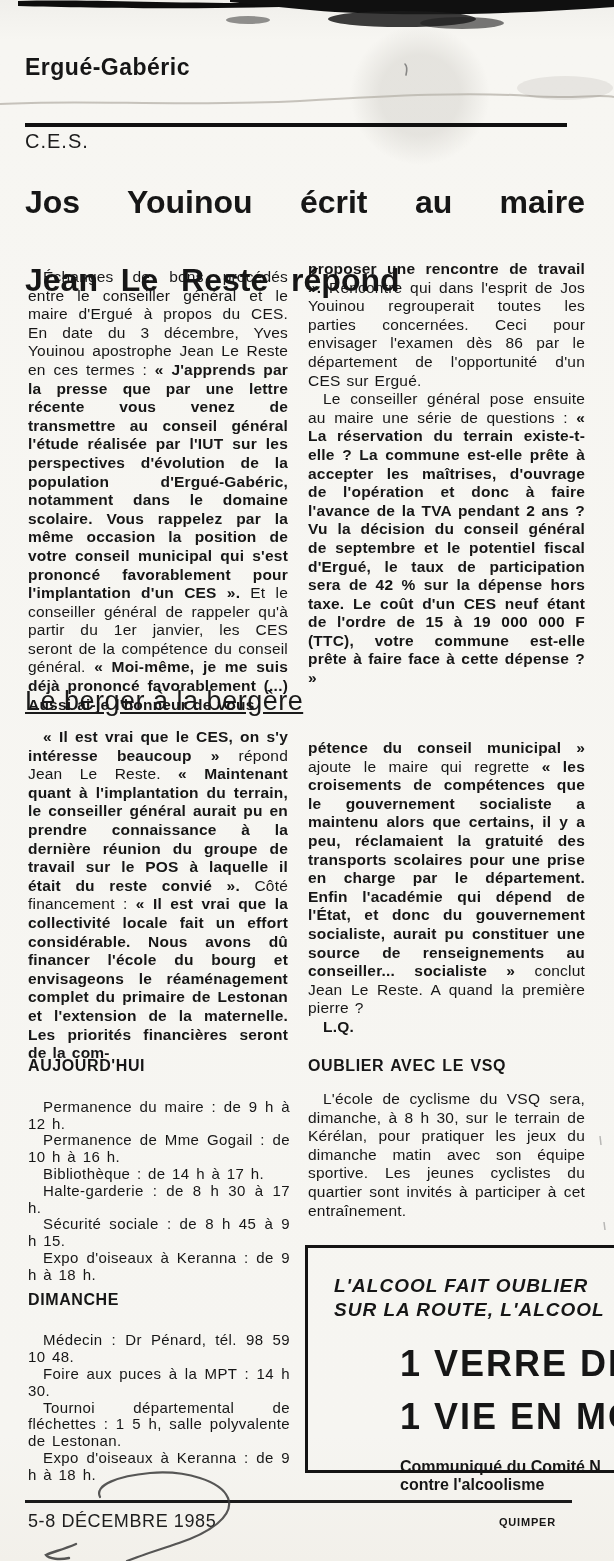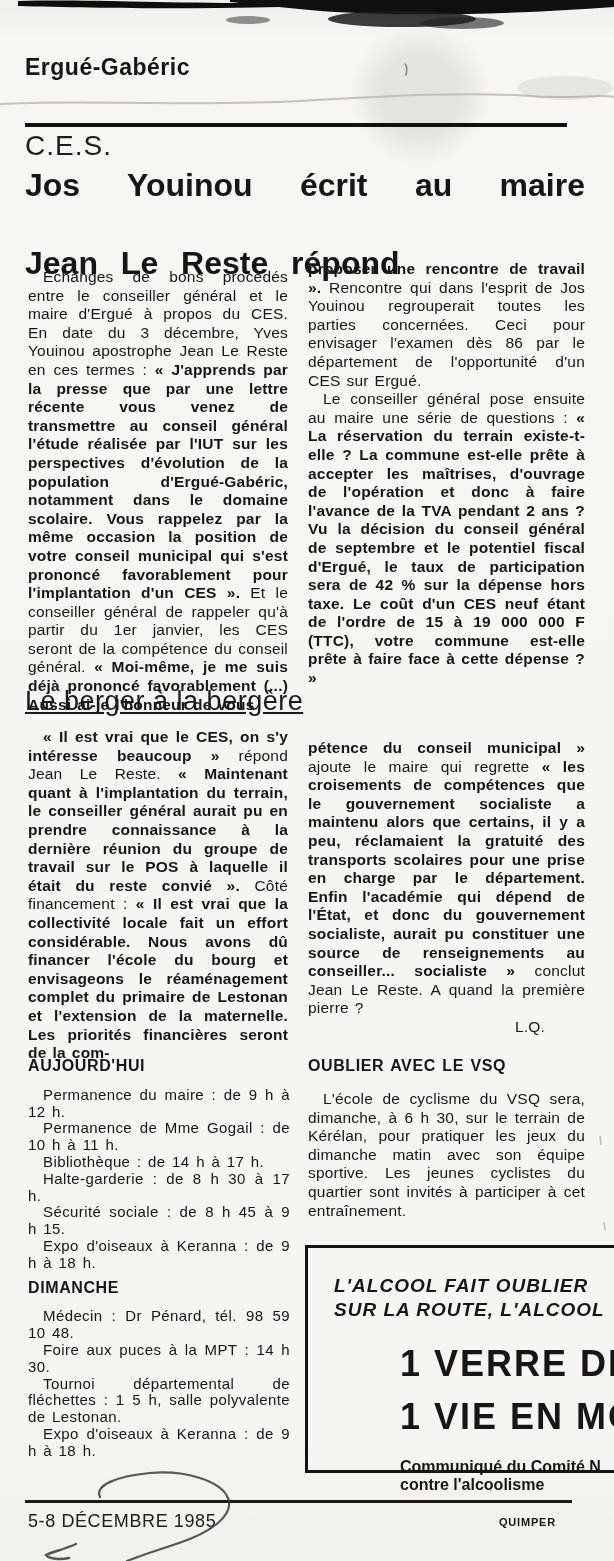--- a/index.html
+++ b/index.html
@@ -6,40 +6,40 @@
   .page{
     position:relative;width:614px;height:1561px;overflow:hidden;
     background:
       radial-gradient(circle at 420px 95px, rgba(120,115,105,.14) 0 40px, transparent 70px),
       linear-gradient(180deg,#f0efeb 0,#f7f6f2 40px,#f6f5f1 92%,#f2f0ea 100%);
     font-family:"Liberation Sans", sans-serif;color:#161616;
   }
   .abs{position:absolute;}
   .masthead{left:25px;top:54px;font-size:23px;font-weight:bold;letter-spacing:.5px;}
   .masthead-rule{left:25px;top:123px;width:542px;height:4px;background:#101010;}
-  .kicker{left:25px;top:130px;font-size:28px;font-weight:400;letter-spacing:1px;color:#1c1c1c;}
-  .headline{left:25px;top:166px;width:560px;font-size:32px;font-weight:bold;line-height:39px;}
+  .kicker{left:25px;top:130px;font-size:20px;font-weight:400;letter-spacing:1px;color:#1c1c1c;}
+  .headline{left:25px;top:183px;width:560px;font-size:32px;font-weight:bold;line-height:39px;}
   .hl1{text-align:justify;}
   .hl1::after{content:"";display:inline-block;width:100%;height:0;}
   .hl2{word-spacing:14px;}
   .col{position:absolute;text-align:justify;font-size:15.5px;line-height:18.6px;letter-spacing:.2px;word-spacing:1.5px;}
   .col p{margin:0;text-indent:15px;}
   .b{font-weight:bold;}
   .intro-left{left:28px;top:268px;width:260px;}
   .intro-right{left:308px;top:260px;width:277px;}
   .subhead{left:25px;top:686px;font-size:27px;font-weight:400;letter-spacing:.5px;color:#1a1a1a;text-decoration:underline;}
   .berger-left{left:28px;top:728px;width:260px;}
   .berger-right{left:308px;top:739px;width:277px;}
-  .signature{margin-top:4px;text-align:right;padding-right:40px;font-weight:normal;text-indent:0;}
+  .signature{margin-top:4px;text-align:left;padding-right:40px;font-weight:bold;text-indent:0;}
   .mini-head{font-size:16px;font-weight:bold;letter-spacing:.6px;text-indent:0 !important;}
   .cyclisme-head{margin-top:20px !important;}
   .cyclisme-body{margin-top:15px !important;}
   .agenda{left:28px;top:1058px;width:262px;font-size:15px;line-height:16.8px;letter-spacing:.4px;word-spacing:2px;text-align:justify;}
   .agenda p{margin:0;text-indent:15px;}
-  .agenda .items{margin-top:12px;}
+  .agenda .items{margin-top:24px;}
   .agenda .sunday-head{margin-top:8px;}
   .ad-box{left:305px;top:1245px;width:400px;height:228px;border:3px solid #141414;box-sizing:border-box;}
   .ad-slogan{margin:26px 0 0 26px;font-style:italic;font-weight:bold;font-size:19px;line-height:24px;letter-spacing:1px;white-space:nowrap;}
   .ad-slogan2{margin:0 0 0 26px;}
   .ad-big{margin:21px 0 0 92px;font-size:36px;font-weight:bold;letter-spacing:2px;white-space:nowrap;}
   .ad-big2{margin-top:11px;}
   .ad-note{margin:20px 0 0 92px;font-size:16px;font-weight:bold;line-height:17.5px;white-space:nowrap;}
   .footer-rule{left:25px;top:1500px;width:547px;height:3px;background:#1b1b1b;}
   .footer-date{left:28px;top:1511px;font-size:18px;letter-spacing:.6px;color:#1d1d1d;}
   .footer-city{left:499px;top:1516px;font-size:11px;font-weight:bold;letter-spacing:.8px;}
@@ -79,28 +79,28 @@
 
   <div class="abs subhead">Le berger à la bergère</div>
 
   <div class="col berger-left">
     <p><span class="b">« Il est vrai que le CES, on s'y intéresse beaucoup »</span><span> répond Jean Le Reste. </span><span class="b">« Maintenant quant à l'implantation du terrain, le conseiller général aurait pu en prendre connaissance à la dernière réunion du groupe de travail sur le POS à laquelle il était du reste convié ».</span><span> Côté financement : </span><span class="b">« Il est vrai que la collectivité locale fait un effort considérable. Nous avons dû financer l'école du bourg et envisageons le réaménagement complet du primaire de Lestonan et l'extension de la maternelle. Les priorités financières seront de la com-</span></p>
   </div>
   <div class="col berger-right">
     <p style="text-indent:0;"><span class="b">pétence du conseil municipal »</span><span> ajoute le maire qui regrette </span><span class="b">« les croisements de compétences que le gouvernement socialiste a maintenu alors que certains, il y a peu, réclamaient la gratuité des transports scolaires pour une prise en charge par le département. Enfin l'académie qui dépend de l'État, et donc du gouvernement socialiste, aurait pu constituer une source de renseignements au conseiller... socialiste »</span><span> conclut Jean Le Reste. A quand la première pierre ?</span></p>
     <p class="signature">L.Q.</p>
     <p class="mini-head cyclisme-head">OUBLIER AVEC LE VSQ</p>
-    <p class="cyclisme-body">L'école de cyclisme du VSQ sera, dimanche, à 6 h 30, sur le terrain de Kérélan, pour pratiquer les jeux du dimanche matin avec son équipe sportive. Les jeunes cyclistes du quartier sont invités à participer à cet entraînement.</p>
+    <p class="cyclisme-body">L'école de cyclisme du VSQ sera, dimanche, à 8 h 30, sur le terrain de Kérélan, pour pratiquer les jeux du dimanche matin avec son équipe sportive. Les jeunes cyclistes du quartier sont invités à participer à cet entraînement.</p>
   </div>
 
   <div class="abs agenda">
     <p class="mini-head">AUJOURD'HUI</p>
     <div class="items">
       <p>Permanence du maire : de 9 h à 12 h.</p>
-      <p>Permanence de Mme Gogail : de 10 h à 11 h.</p>
+      <p>Permanence de Mme Gogail : de 10 h à 16 h.</p>
       <p>Bibliothèque : de 14 h à 17 h.</p>
       <p>Halte-garderie : de 8 h 30 à 17 h.</p>
       <p>Sécurité sociale : de 8 h 45 à 9 h 15.</p>
       <p>Expo d'oiseaux à Keranna : de 9 h à 18 h.</p>
     </div>
     <p class="mini-head sunday-head">DIMANCHE</p>
     <div class="items">
       <p>Médecin : Dr Pénard, tél. 98 59 10 48.</p>
       <p>Foire aux puces à la MPT : 14 h 30.</p>
       <p>Tournoi départemental de fléchettes : 1 5 h, salle polyvalente de Lestonan.</p>

